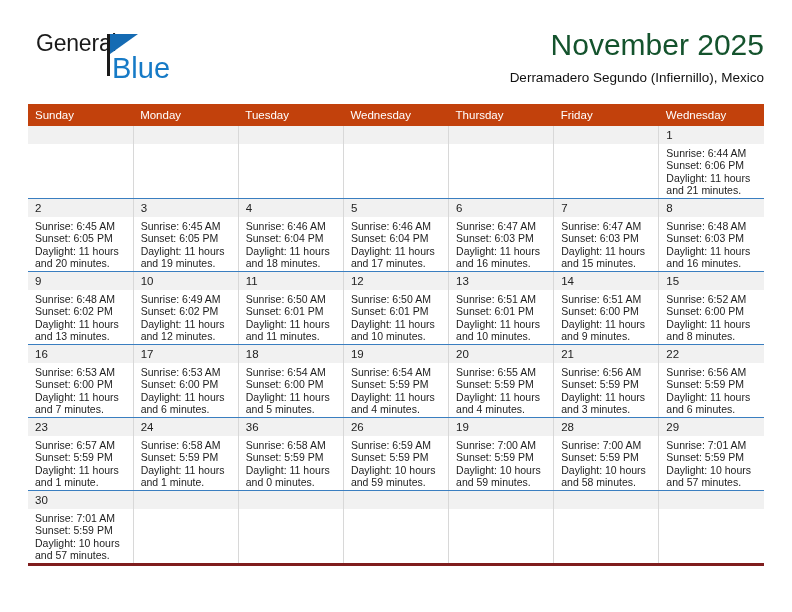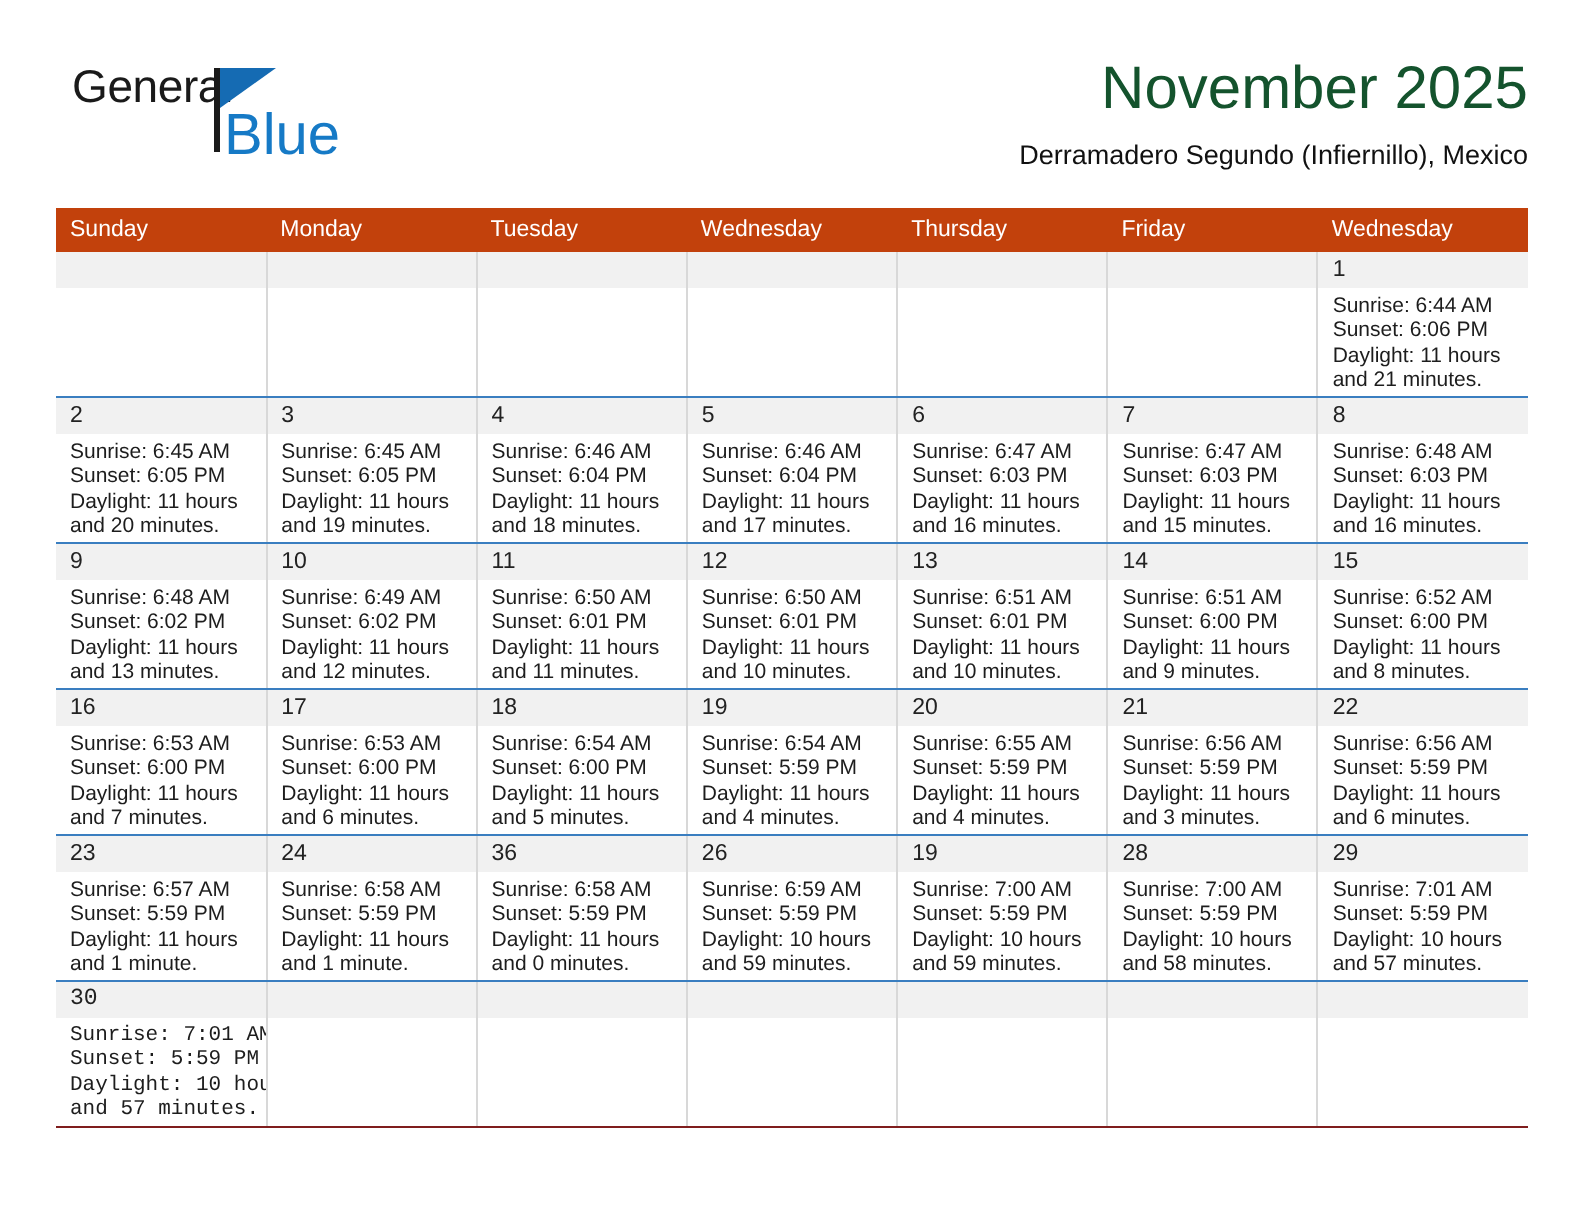--- a/index.html
+++ b/index.html
@@ -121,22 +121,21 @@
     padding: 0;
     border-left: 1px solid #d8d8d8;
     border-bottom: 1px solid #3a7ec0;
     height: 72px;
     background: #ffffff;
   }
   .cal td:first-child {
     border-left: none;
   }
   .cal tr.last-week td {
-    border-bottom: 1px solid #7f1d1d;
-    font-family: Liberation Mono, monospace;
+    border-bottom: 3px solid #7f1d1d;
   }
 
   .cell {
     position: relative;
     height: 72px;
     overflow: hidden;
   }
   .daynum {
     background: #f1f1f1;
     font-size: 11.5px;

